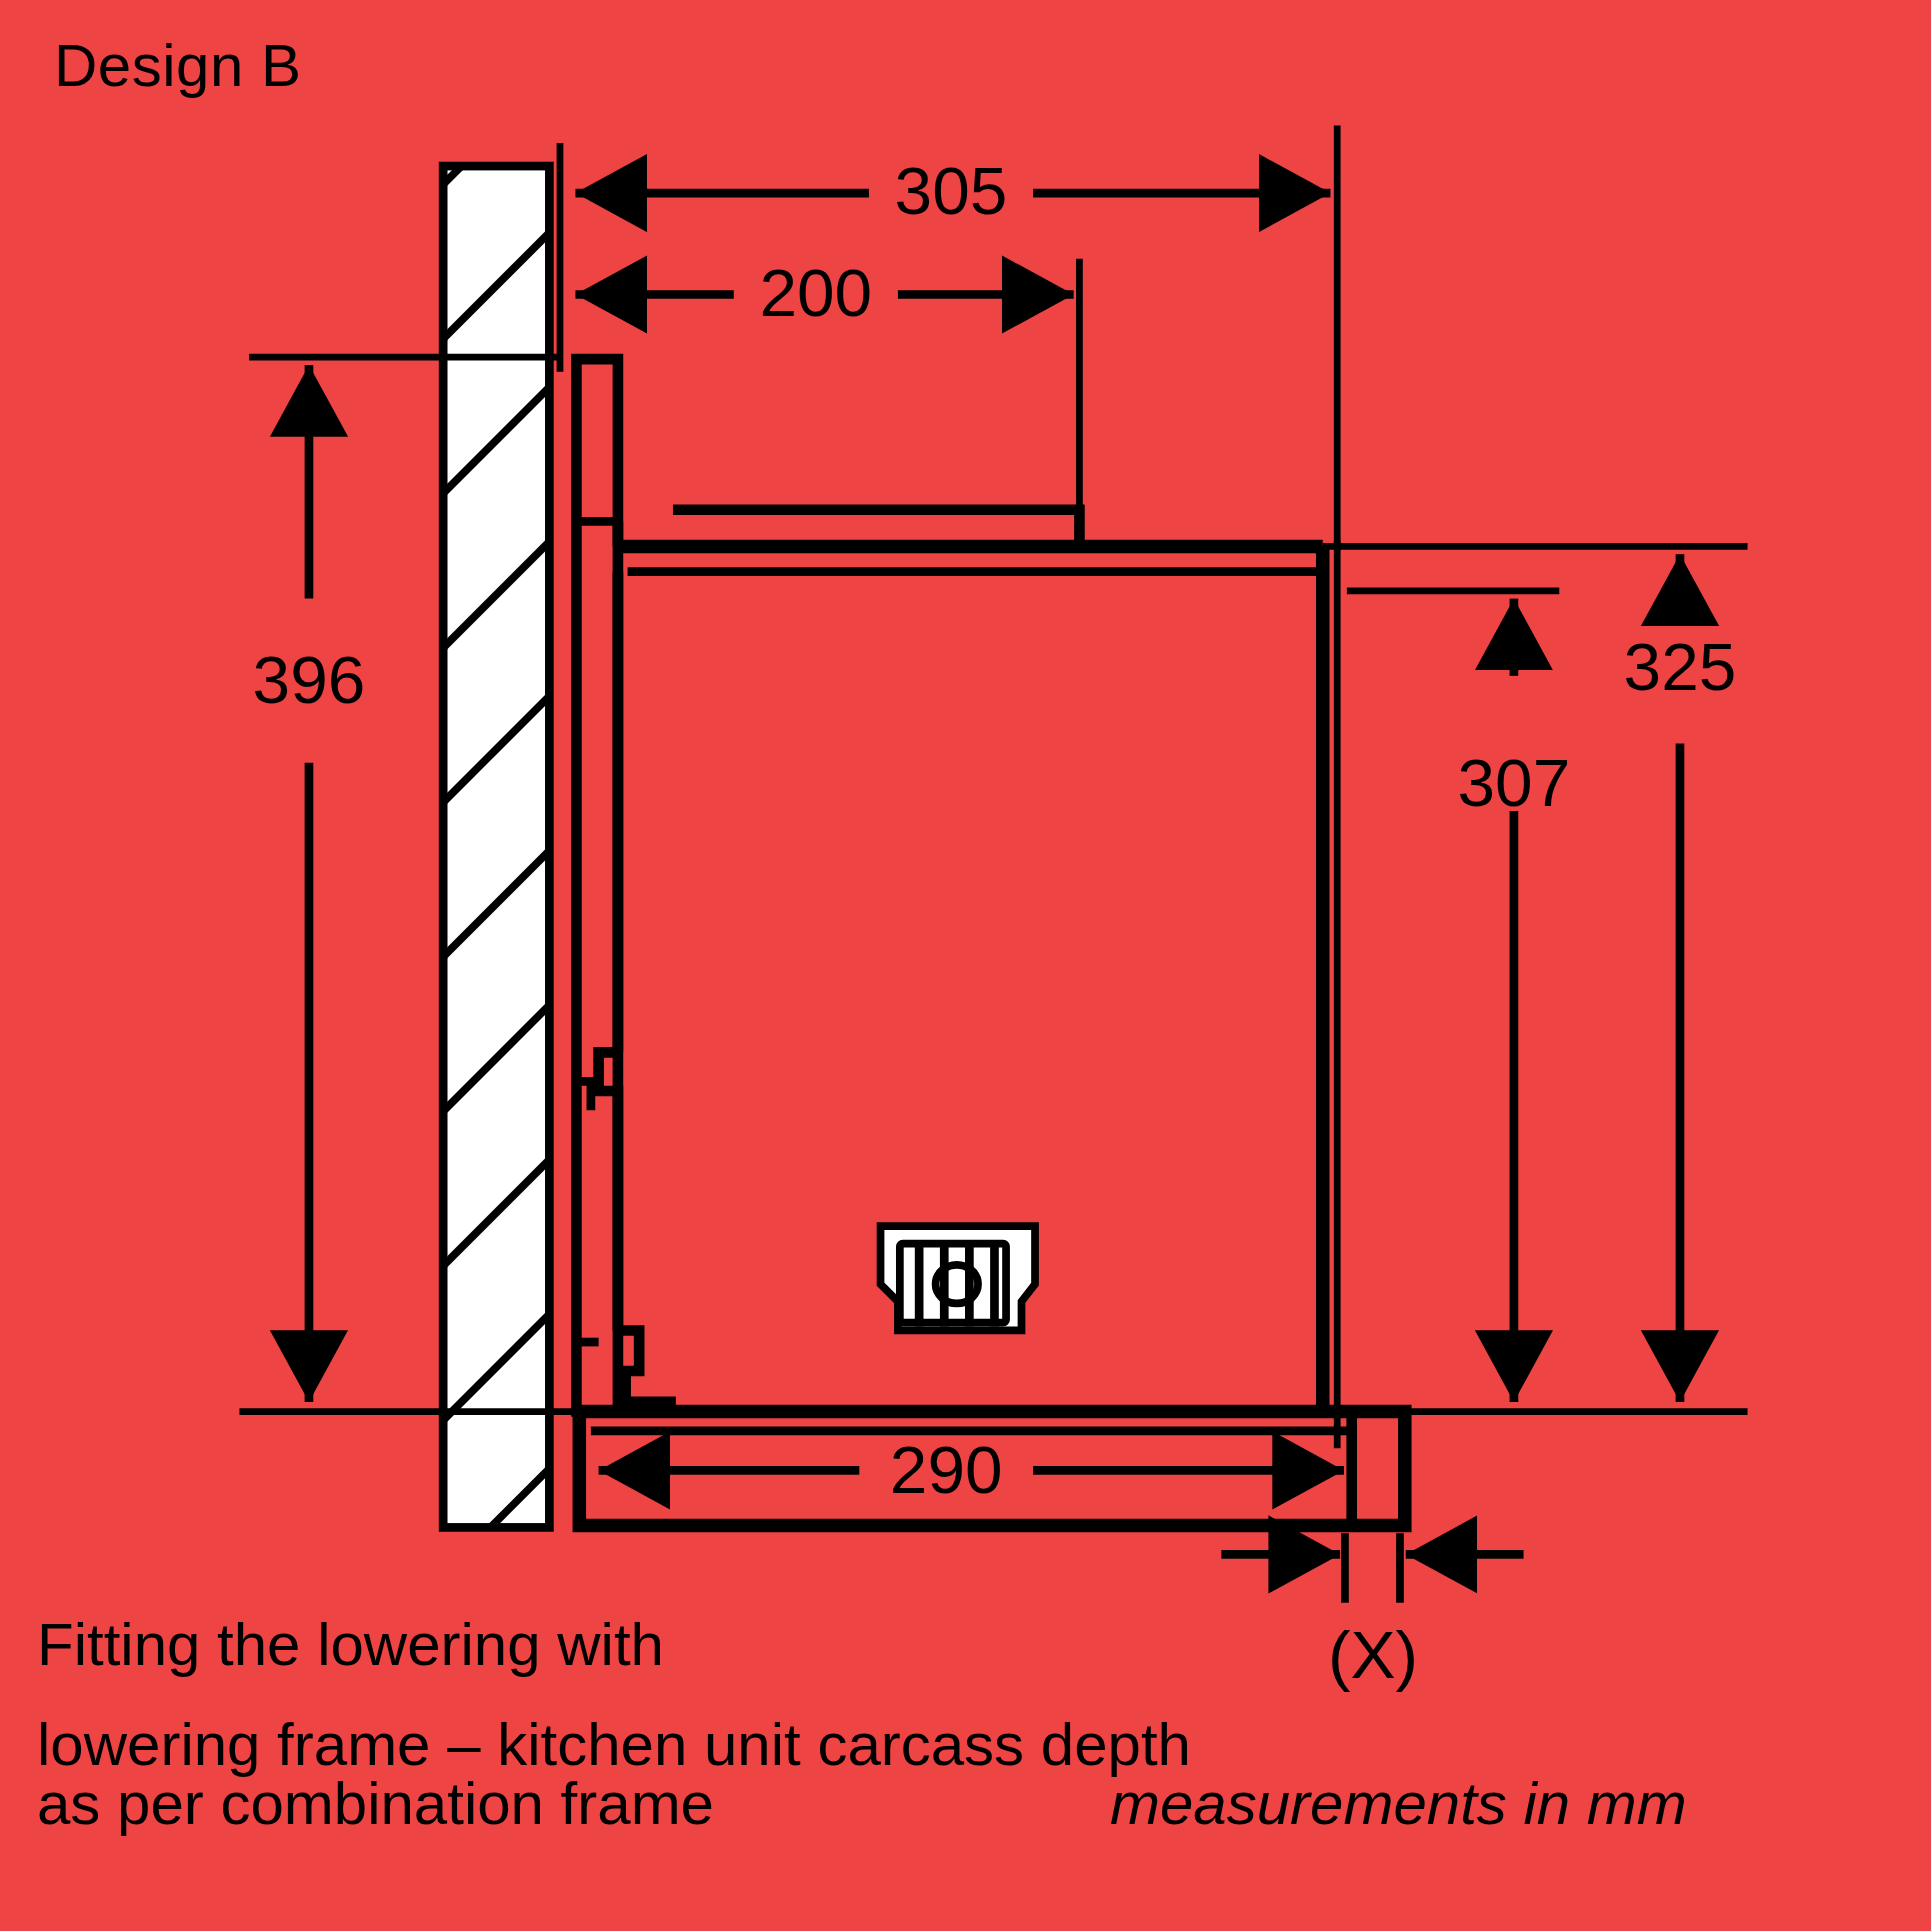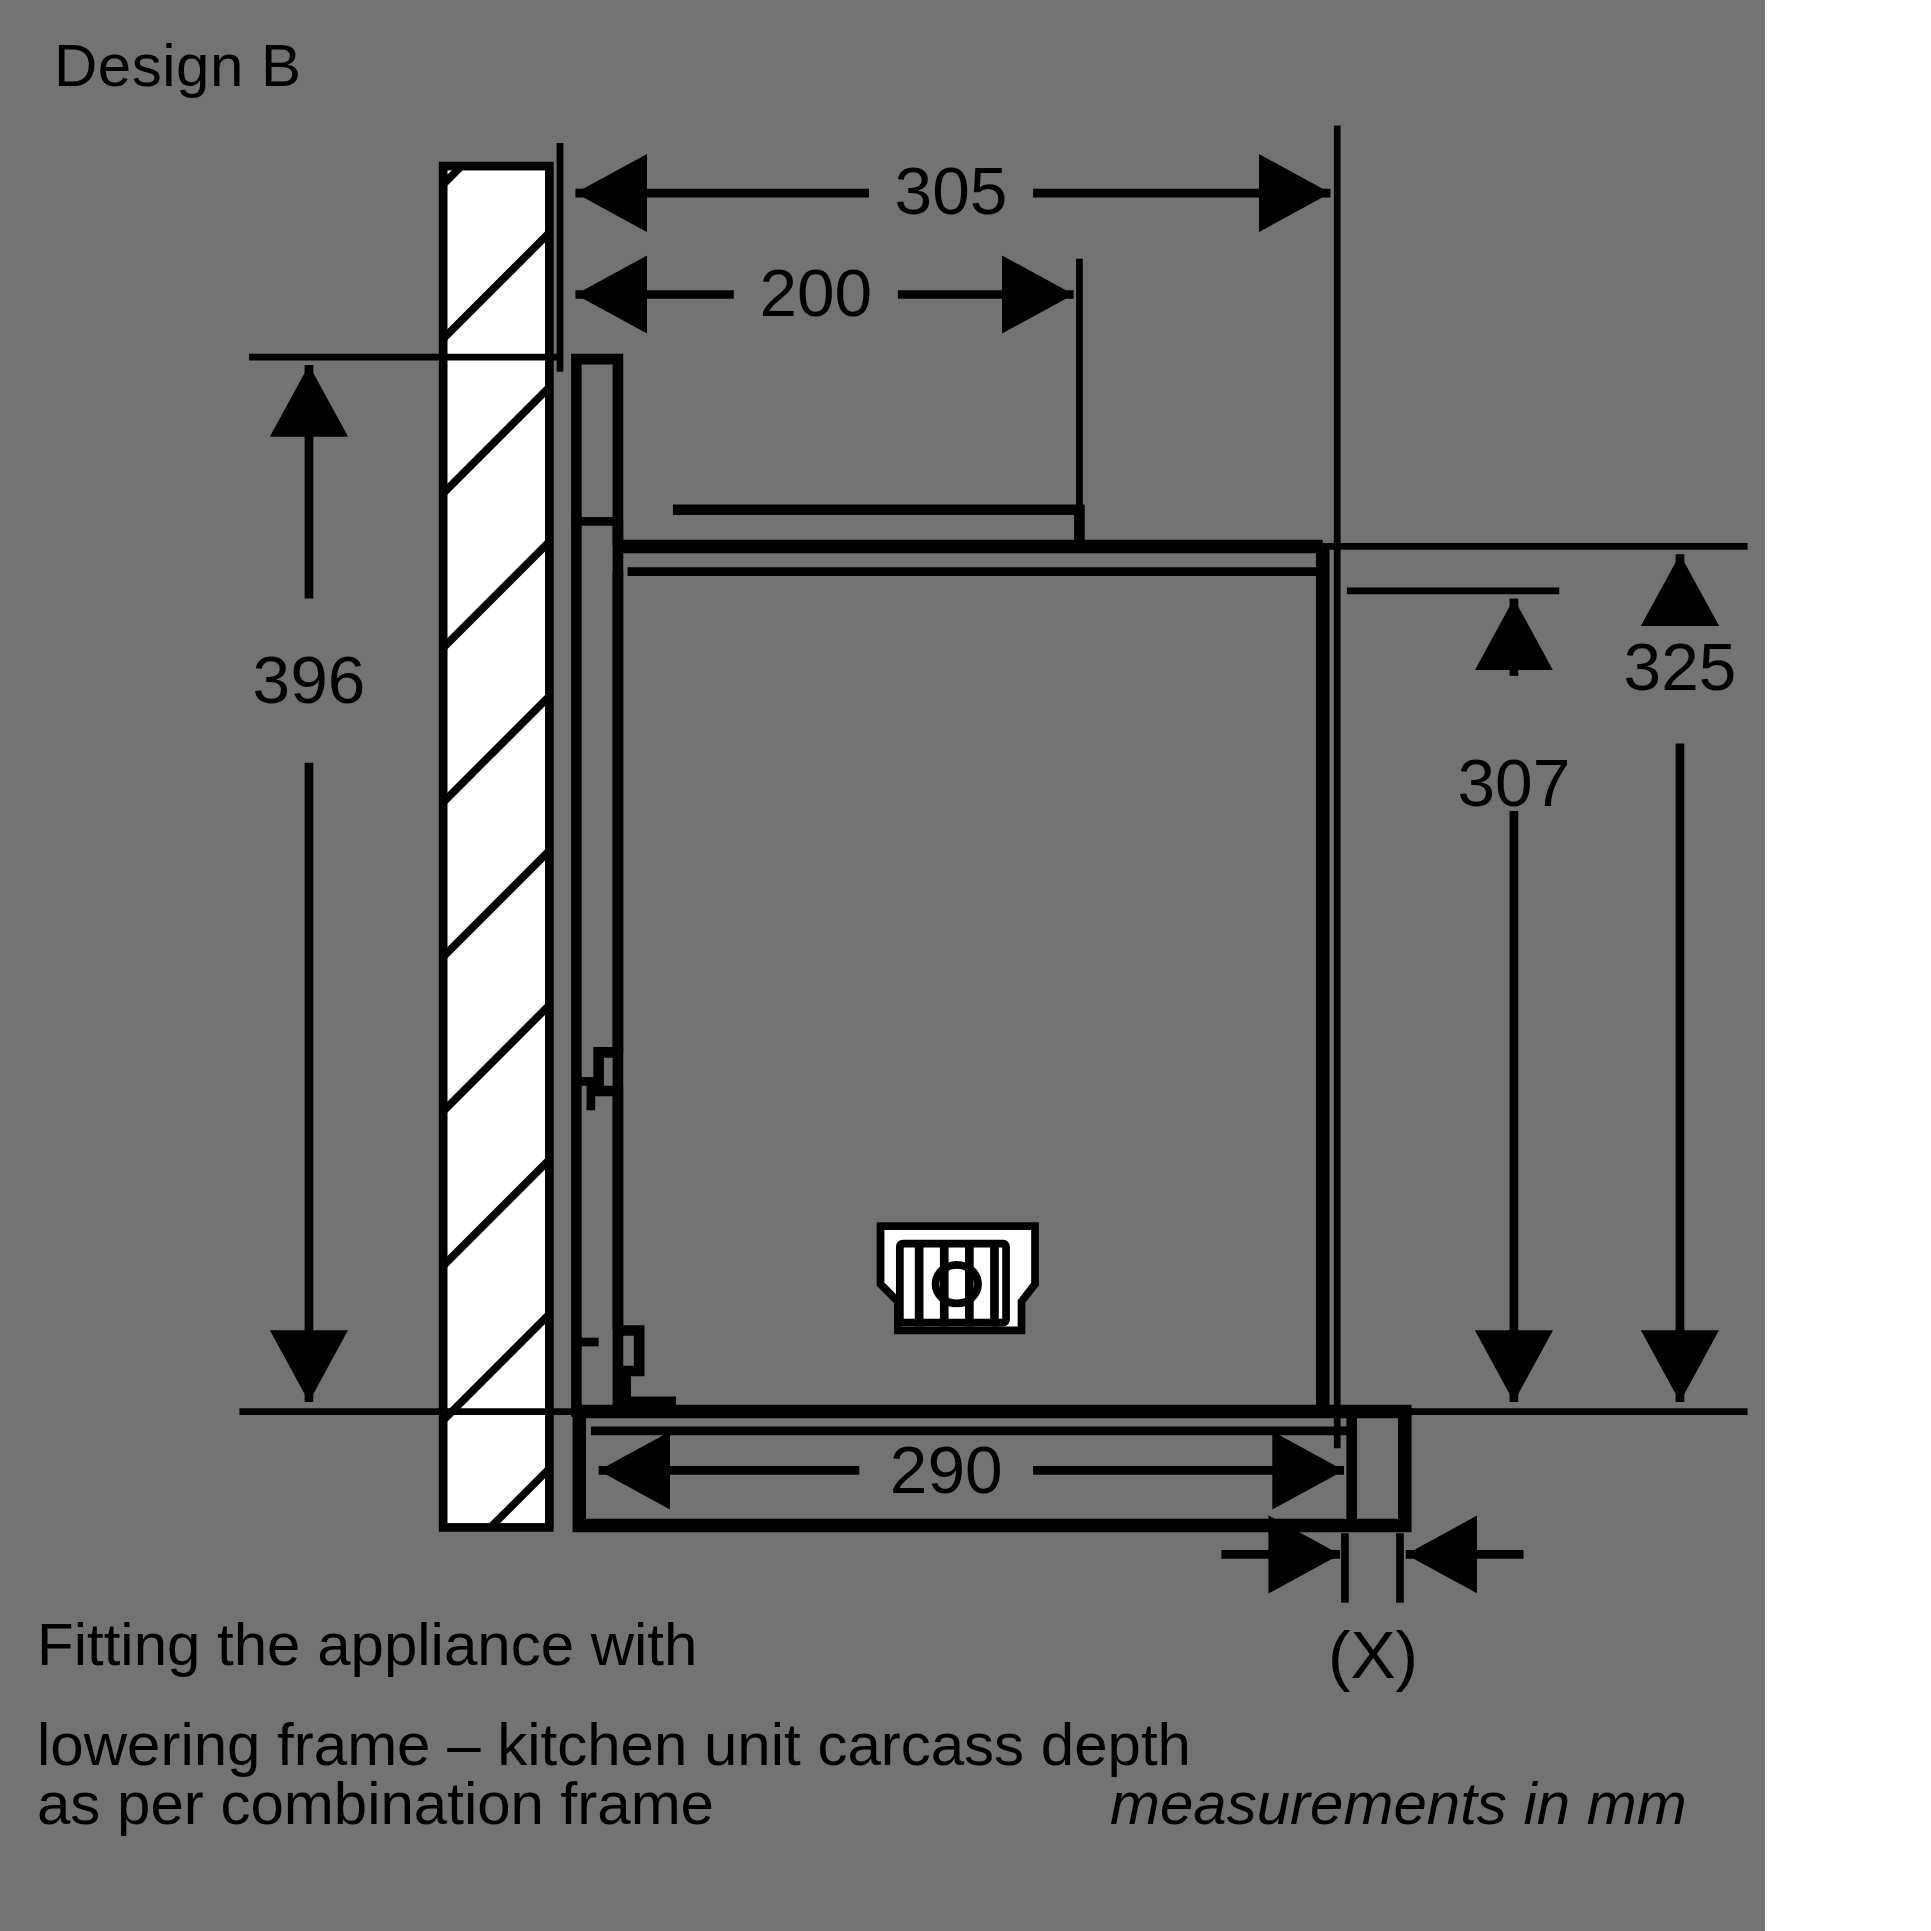--- a/index.html
+++ b/index.html
@@ -6,23 +6,23 @@
     margin: 0;
     padding: 0;
     background: #ffffff;
   }
   body {
     font-family: "Liberation Sans", sans-serif;
     color: #000000;
   }
   #page {
     position: relative;
-    width: 1765px;
+    width: 1931px;
     height: 1931px;
-    background: #737373;
+    background: #ef4444;
     overflow: hidden;
   }
   #drawing {
     position: absolute;
     left: 0;
     top: 0;
     width: 1931px;
     height: 1931px;
   }
   .ttl {
@@ -193,19 +193,19 @@
       <line x1="1393" y1="1588" x2="1393" y2="1660" stroke="#000000" stroke-width="8"></line>
       <line x1="1450" y1="1588" x2="1450" y2="1660" stroke="#000000" stroke-width="8"></line>
 
       <line x1="1265" y1="1610" x2="1388" y2="1610" stroke="#000000" stroke-width="9" marker-end="url(#arR)"></line>
       <line x1="1578" y1="1610" x2="1456" y2="1610" stroke="#000000" stroke-width="9" marker-end="url(#arR)"></line>
       <text x="1422" y="1738" font-size="70" text-anchor="middle">(X)</text>
     </g>
 
   </svg>
 
-  <div class="cap cap1">Fitting the appliance with</div>
+  <div class="cap cap1">Fitting the lowering with</div>
   <div class="cap cap2">lowering frame – kitchen unit carcass depth</div>
   <div class="cap cap3">as per combination frame</div>
   <div class="cap cap4">measurements in mm</div>
 
 </div>
 
 
 </body></html>

